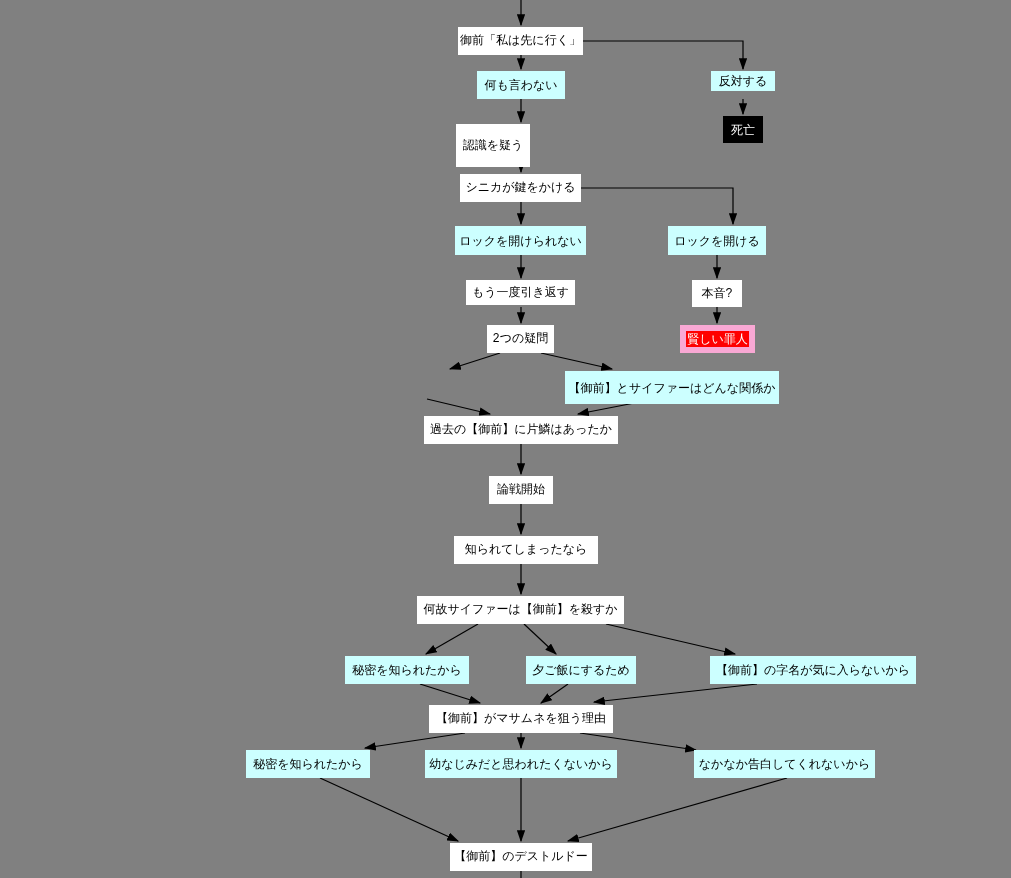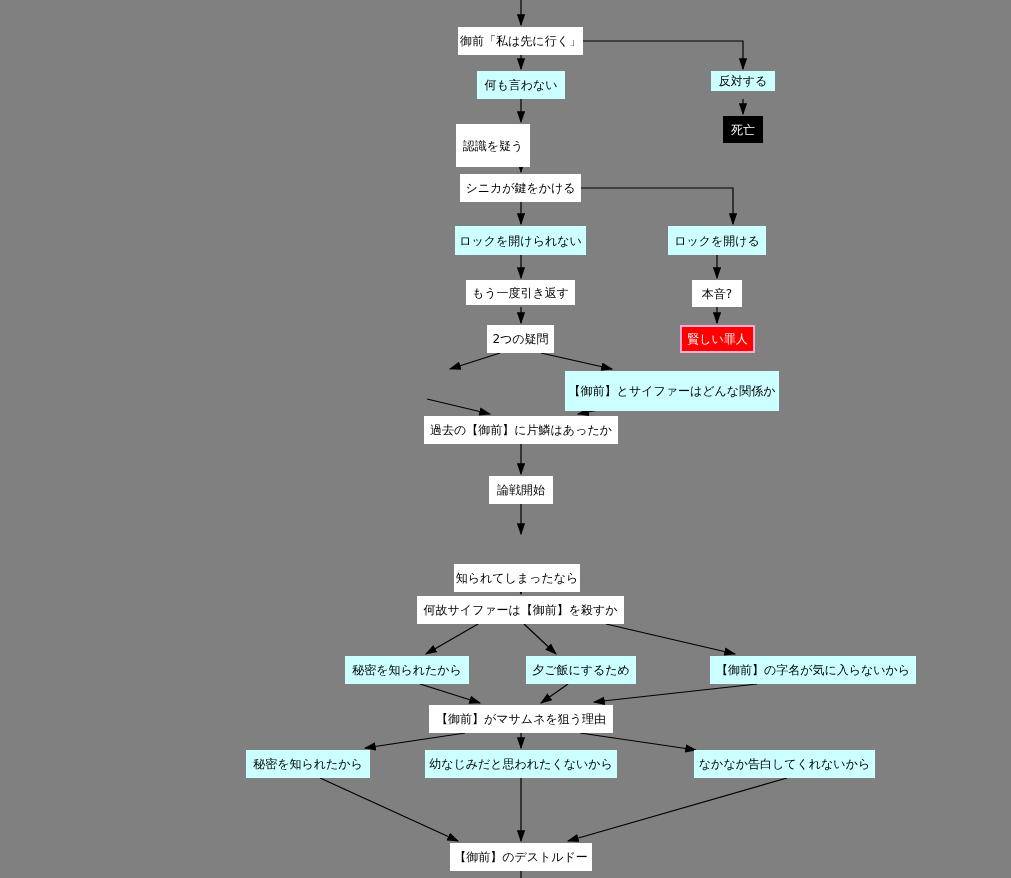--- a/index.html
+++ b/index.html
@@ -12,24 +12,24 @@
   #diagram { position:relative; width:1011px; height:878px; }
   #edges { position:absolute; left:0; top:0; width:1011px; height:878px; }
   #edges polyline { stroke: var(--edge, #000000); stroke-width:1.2; fill:none; }
   #edges .ah { fill: var(--edge, #000000); }
   .node {
     position:absolute; box-sizing:border-box;
     display:flex; align-items:center; justify-content:center;
     font-size:12px; line-height:1; white-space:nowrap;
     color: var(--txt, #000000);
   }
-  .node.plain  { background: var(--plain,  #ffffff); }
+  .node.plain  { background: var(--plain,  #ffffff); font-family: Liberation Mono, monospace; }
   .node.choice { background: var(--choice, #ccffff); }
   .node.death  { background: var(--death, #000000); color: var(--deathtxt, #ffffff); }
-  .node.alert  { background: var(--alert, #ff0000); color: var(--alerttxt, #ffffff); border:2px solid #f9a8d4; }
+  .node.alert  { background: var(--alert, #ff0000); color: var(--alerttxt, #ffffff); border:6px solid #f9a8d4; }
 </style>
 </head>
 <body>
 
 <div id="diagram">
 
   <svg id="edges" viewBox="0 0 1011 878" xmlns="http://www.w3.org/2000/svg">
     <defs>
       <marker id="arrow" viewBox="0 0 10 7" refX="9" refY="3.5" markerWidth="10" markerHeight="7" orient="auto">
         <path class="ah" d="M0,0 L10,3.5 L0,7 z"></path>
@@ -74,24 +74,24 @@
   <div class="node choice" style="left:711px;top:71px;width:64px;height:20px">反対する</div>
   <div class="node death" style="left:723px;top:116px;width:40px;height:27px">死亡</div>
   <div class="node plain" style="left:456px;top:124px;width:74px;height:43px">認識を疑う</div>
   <div class="node plain" style="left:460px;top:174px;width:121px;height:28px">シニカが鍵をかける</div>
   <div class="node choice" style="left:455px;top:226px;width:131px;height:29px">ロックを開けられない</div>
   <div class="node choice" style="left:668px;top:226px;width:98px;height:29px">ロックを開ける</div>
   <div class="node plain" style="left:466px;top:280px;width:109px;height:25px">もう一度引き返す</div>
   <div class="node plain" style="left:692px;top:280px;width:50px;height:27px">本音?</div>
   <div class="node alert" style="left:680px;top:325px;width:75px;height:28px">賢しい罪人</div>
   <div class="node plain" style="left:487px;top:325px;width:67px;height:28px">2つの疑問</div>
-  <div class="node choice" style="left:565px;top:371px;width:214px;height:40px">【御前】とサイファーはどんな関係か</div>
+  <div class="node choice" style="left:565px;top:371px;width:214px;height:33px">【御前】とサイファーはどんな関係か</div>
   <div class="node plain" style="left:424px;top:416px;width:194px;height:28px">過去の【御前】に片鱗はあったか</div>
   <div class="node plain" style="left:489px;top:476px;width:64px;height:28px">論戦開始</div>
-  <div class="node plain" style="left:454px;top:564px;width:126px;height:28px">知られてしまったなら</div>
+  <div class="node plain" style="left:454px;top:536px;width:144px;height:28px">知られてしまったなら</div>
   <div class="node plain" style="left:417px;top:596px;width:207px;height:28px">何故サイファーは【御前】を殺すか</div>
   <div class="node choice" style="left:345px;top:656px;width:124px;height:28px">秘密を知られたから</div>
   <div class="node choice" style="left:526px;top:656px;width:110px;height:28px">夕ご飯にするため</div>
   <div class="node choice" style="left:710px;top:656px;width:206px;height:28px">【御前】の字名が気に入らないから</div>
   <div class="node plain" style="left:429px;top:705px;width:184px;height:28px">【御前】がマサムネを狙う理由</div>
   <div class="node choice" style="left:246px;top:750px;width:124px;height:28px">秘密を知られたから</div>
   <div class="node choice" style="left:425px;top:750px;width:192px;height:28px">幼なじみだと思われたくないから</div>
   <div class="node choice" style="left:694px;top:750px;width:181px;height:28px">なかなか告白してくれないから</div>
   <div class="node plain" style="left:450px;top:843px;width:142px;height:28px">【御前】のデストルドー</div>
 

